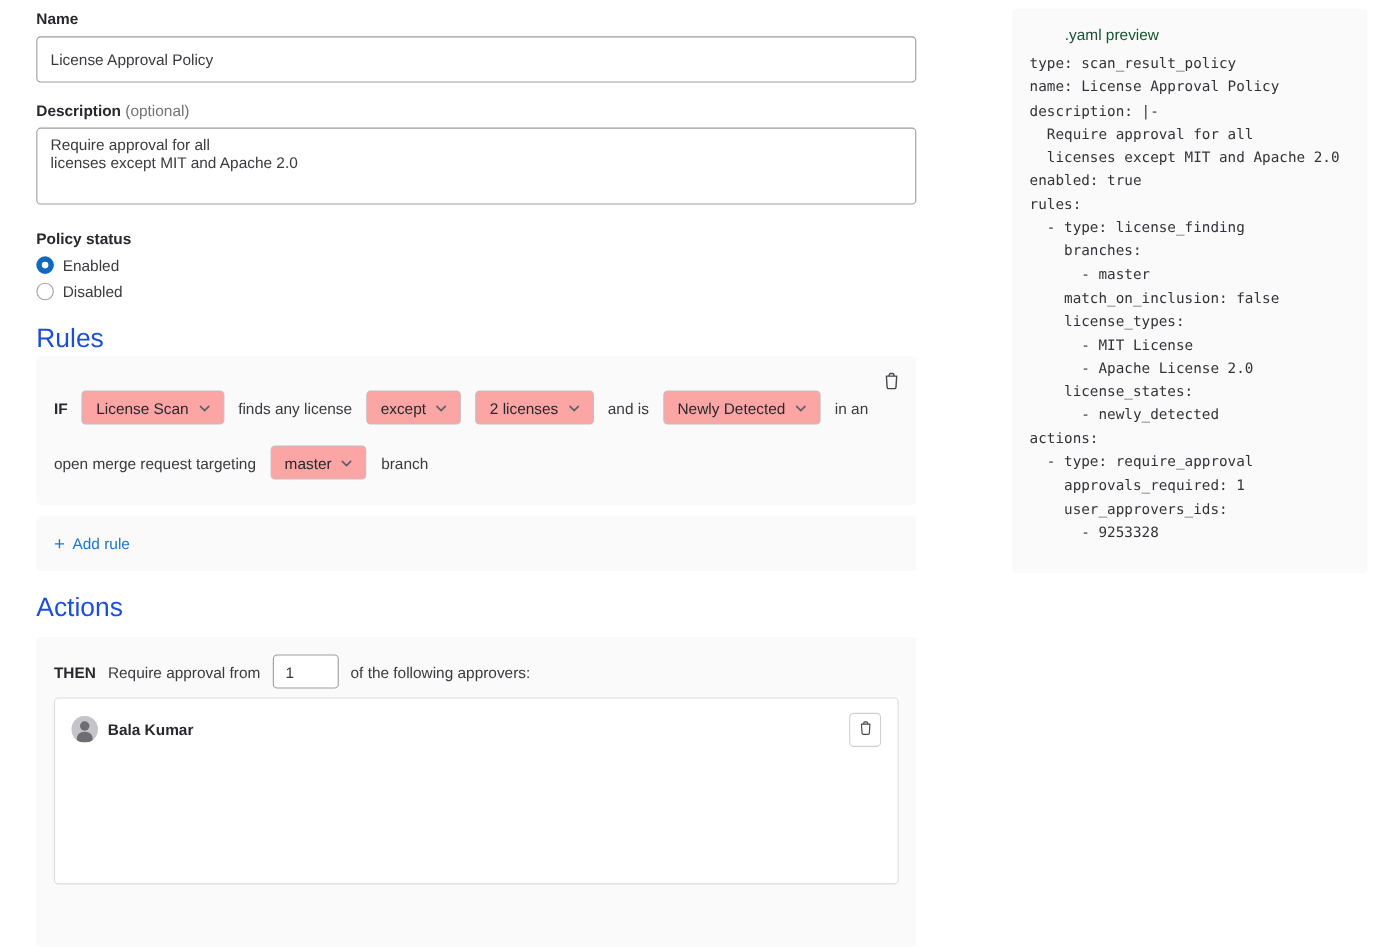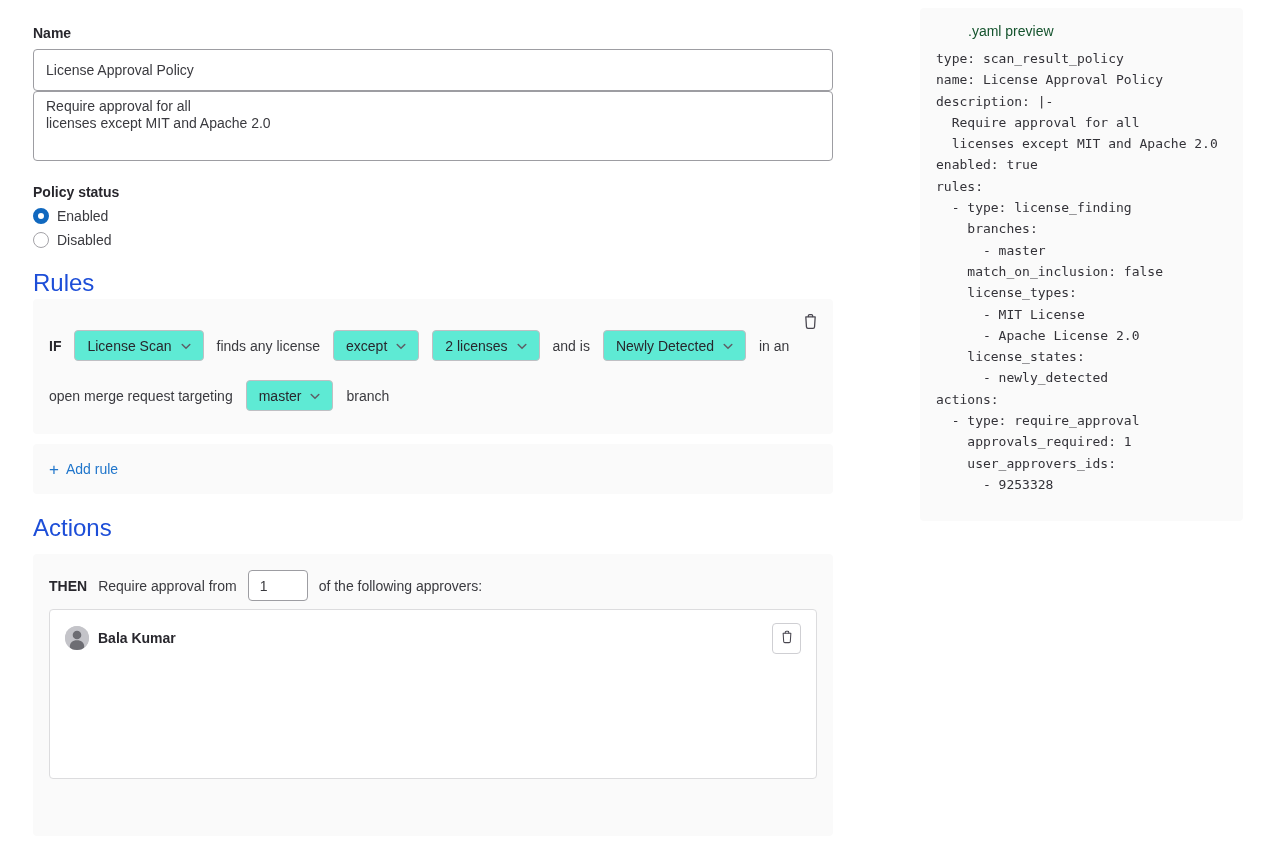--- a/index.html
+++ b/index.html
@@ -8,21 +8,21 @@
     position: relative;
     background: #ffffff;
     font-family: "Liberation Sans", sans-serif;
     font-size: 14px;
     color: #28272d;
     overflow: hidden;
   }
 
   .left-col { position: absolute; left: 33px; top: 9px; width: 800px; }
 
-  .field-label { display: block; font-weight: 700; color: #28272d; line-height: 17px; margin-bottom: 7px; margin-top: 16px; }
+  .field-label { display: block; font-weight: 700; color: #28272d; line-height: 17px; margin-bottom: 7px; }
   .optional-hint { font-weight: 400; color: #737278; }
 
   .text-input {
     width: 100%; height: 42px;
     border: 1px solid #9d9da2; border-radius: 4px;
     padding: 0 12px; font: inherit; color: #3a3a3f; background: #fff;
   }
   textarea.text-area {
     width: 100%; height: 70px;
     border: 1px solid #9d9da2; border-radius: 4px;
@@ -47,21 +47,21 @@
   .rule-card { position: relative; height: 135px; padding: 16px; }
   .sentence-row { display: flex; align-items: center; gap: 13px; }
   .row-1 { margin-top: 15px; }
   .row-2 { margin-top: 19px; }
   .kw { font-weight: 700; }
   .sentence-text { color: #3a3a3f; }
 
   .dropdown-btn {
     display: inline-flex; align-items: center; gap: 9px;
     height: 31px; padding: 0 12px;
-    background: #5eead4; border: 1px solid #bfbfc3; border-radius: 4px;
+    background: #fca5a5; border: 1px solid #bfbfc3; border-radius: 4px;
     font: inherit; color: #28272d; cursor: pointer; white-space: nowrap;
   }
   .chevron { display: inline-flex; margin-top: 1px; }
 
   .icon-btn { background: none; border: none; cursor: pointer; padding: 0; display: inline-flex; }
   .rule-trash { position: absolute; top: 14px; right: 14px; }
 
   .add-rule-card { margin-top: 10px; height: 50px; display: flex; align-items: center; padding: 0 16px; }
   .add-rule-btn {
     display: inline-flex; align-items: center; gap: 7px;
@@ -115,20 +115,21 @@
 </head>
 <body>
 
 <div class="left-col">
 
   
   <label class="field-label">Name</label>
   <input class="text-input" type="text" value="License Approval Policy" style="">
 
   
+  <label class="field-label gap-17"><span>Description</span> <span class="optional-hint">(optional)</span></label>
   <textarea class="text-area" style="">Require approval for all
 licenses except MIT and Apache 2.0</textarea>
 
   
   <label class="field-label gap-20">Policy status</label>
   <div class="radio-row">
     <span class="radio-dot checked"></span>
     <span class="radio-label">Enabled</span>
   </div>
   <div class="radio-row">

